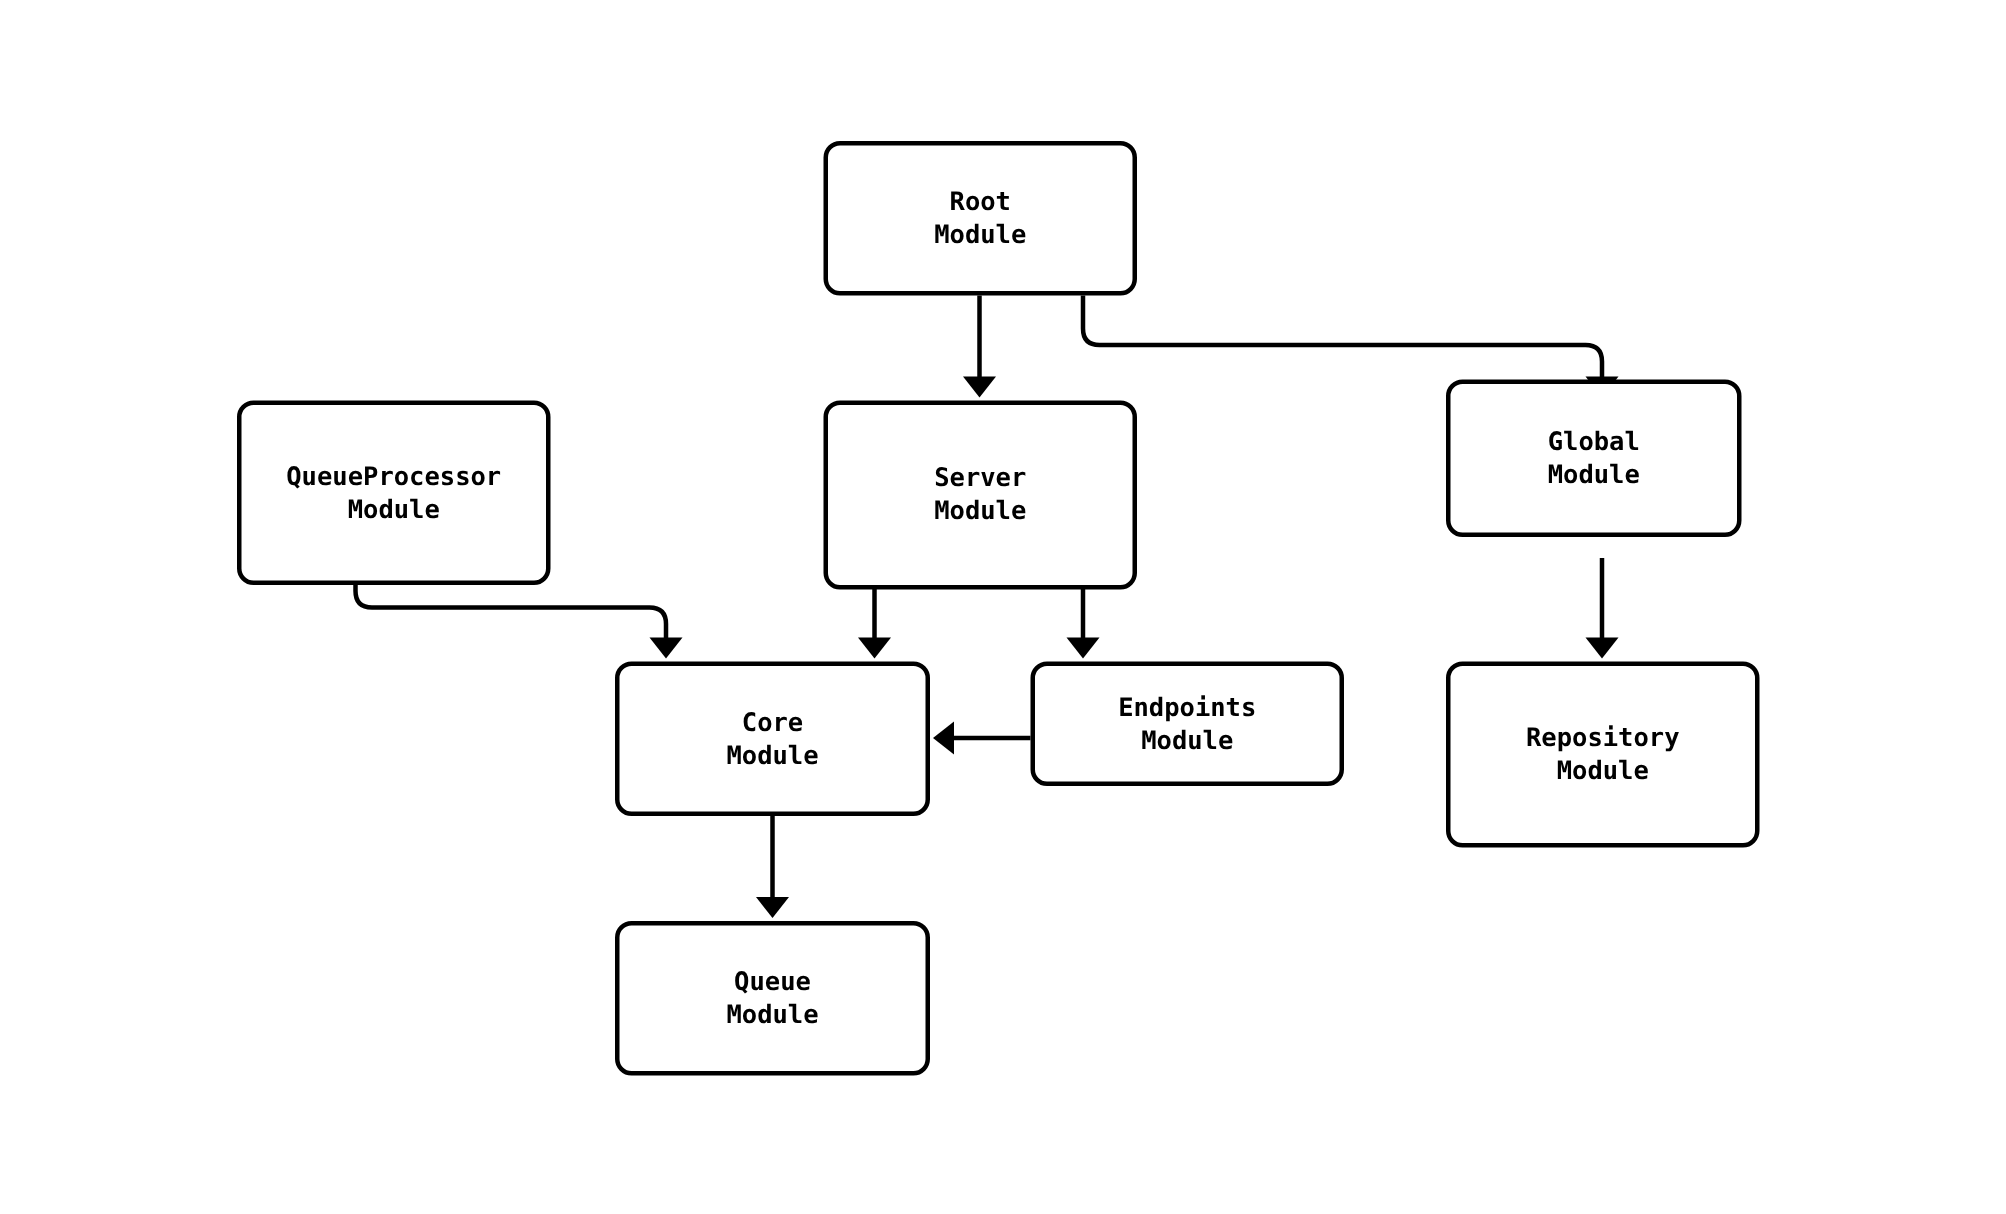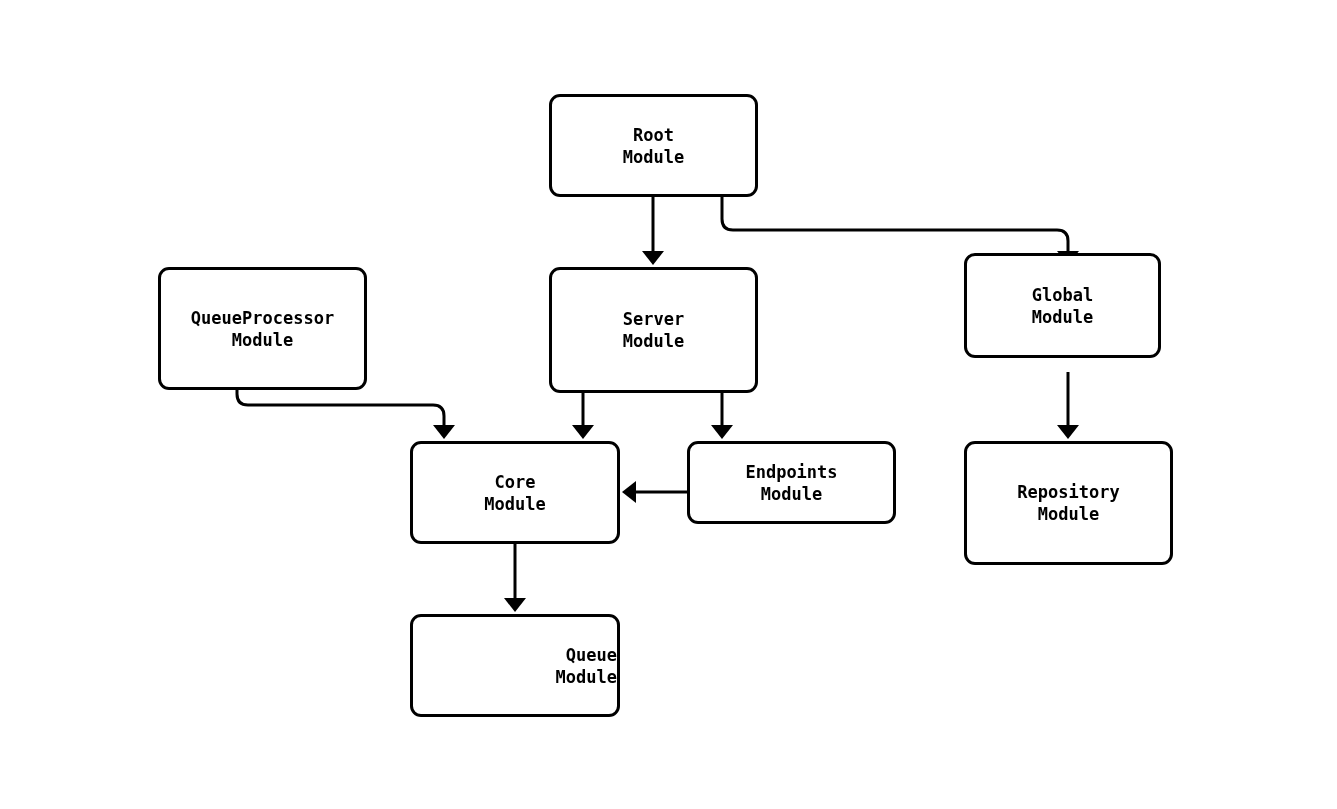--- a/index.html
+++ b/index.html
@@ -111,17 +111,17 @@
       <div class="node-label" style="color: rgb(0, 0, 0);">Module</div>
     </div>
     <div class="node" style="left: 687px; top: 441px; width: 209px; height: 83px; border-color: rgb(0, 0, 0);">
       <div class="node-label" style="color: rgb(0, 0, 0);">Endpoints</div>
       <div class="node-label" style="color: rgb(0, 0, 0);">Module</div>
     </div>
     <div class="node" style="left: 964px; top: 441px; width: 209px; height: 124px; border-color: rgb(0, 0, 0);">
       <div class="node-label" style="color: rgb(0, 0, 0);">Repository</div>
       <div class="node-label" style="color: rgb(0, 0, 0);">Module</div>
     </div>
-    <div class="node" style="left: 410px; top: 614px; width: 210px; height: 103px; border-color: rgb(0, 0, 0); align-items: flex-end;">
+    <div class="node" style="left: 410px; top: 614px; width: 210px; height: 103px; border-color: rgb(0, 0, 0);">
       <div class="node-label" style="color: rgb(0, 0, 0);">Queue</div>
       <div class="node-label" style="color: rgb(0, 0, 0);">Module</div>
     </div>
   </div>
 
 </body></html>

